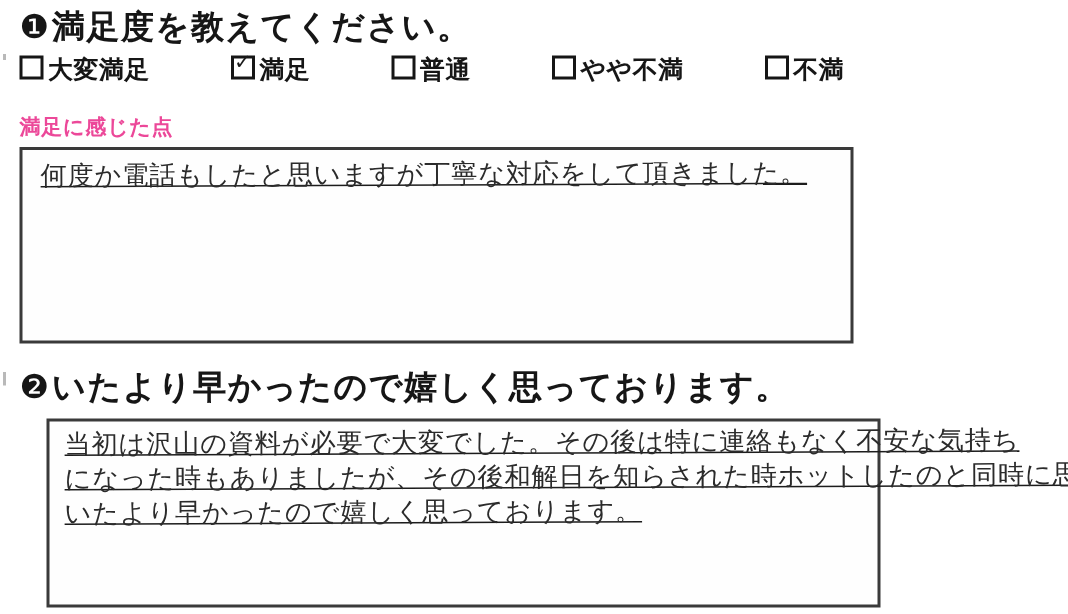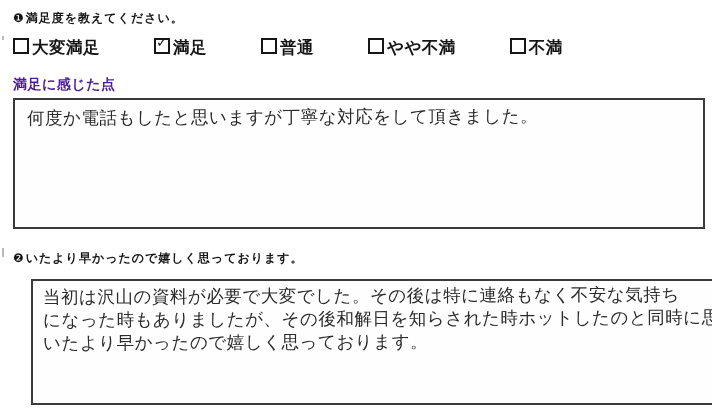--- a/index.html
+++ b/index.html
@@ -14,21 +14,21 @@
   }
   .sheet {
     position: relative;
     width: 712px;
     height: 409px;
     padding: 8px 0 0 13px;
     box-sizing: border-box;
     background: #ffffff;
   }
   .q-header {
-    font-size: 12px;
+    font-size: 22px;
     font-weight: 700;
     letter-spacing: 1px;
     height: 20px;
     line-height: 20px;
     color: #161616;
     white-space: nowrap;
   }
   .qnum {
     font-weight: 400;
     margin-right: 1px;
@@ -68,28 +68,29 @@
     line-height: 14px;
   }
   .opt-gap { margin-right: 54px; }
   .answer-label {
     margin-top: 17px;
     font-size: 14px;
     font-weight: 700;
     letter-spacing: 0.5px;
     height: 18px;
     line-height: 18px;
-    color: #4c1d95;
+    color: #ec4899;
   }
   .answer-box {
-    width: 692px;
+    width: 556px;
     border: 2px solid #3a3a3a;
     box-sizing: border-box;
     background: #fefefe;
     position: relative;
+    text-decoration: underline;
   }
   .box1 {
     margin-top: 5px;
     height: 131px;
     padding: 7px 10px 0 12px;
   }
   .box2 {
     margin-top: 11px;
     height: 126px;
     padding: 5px 8px 0 10px;

